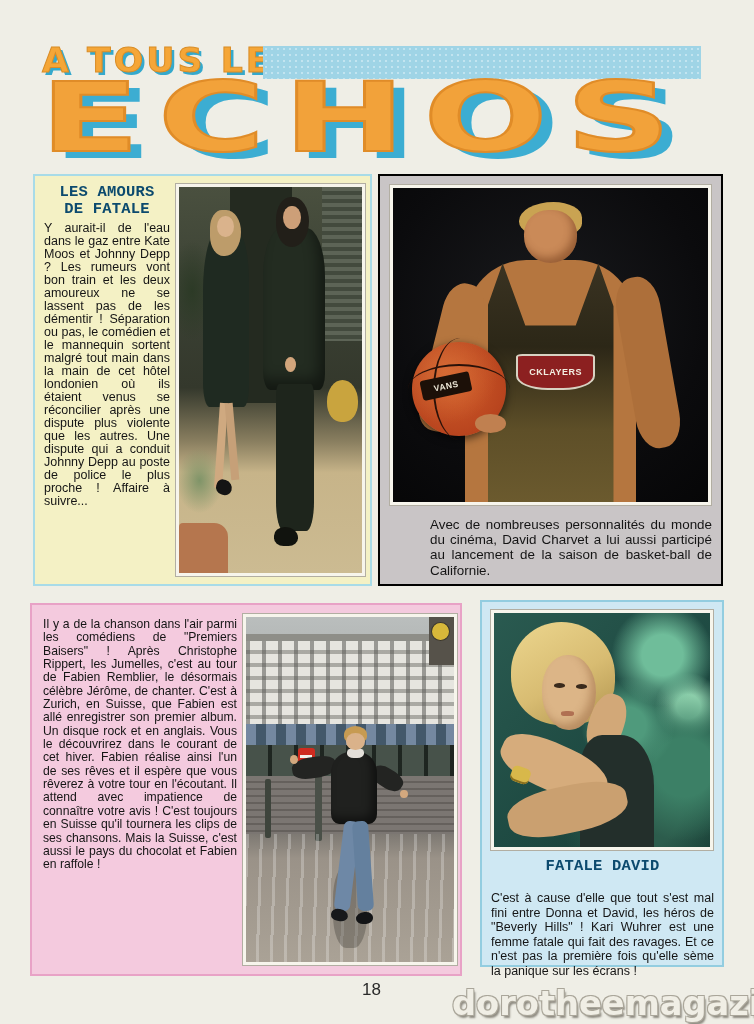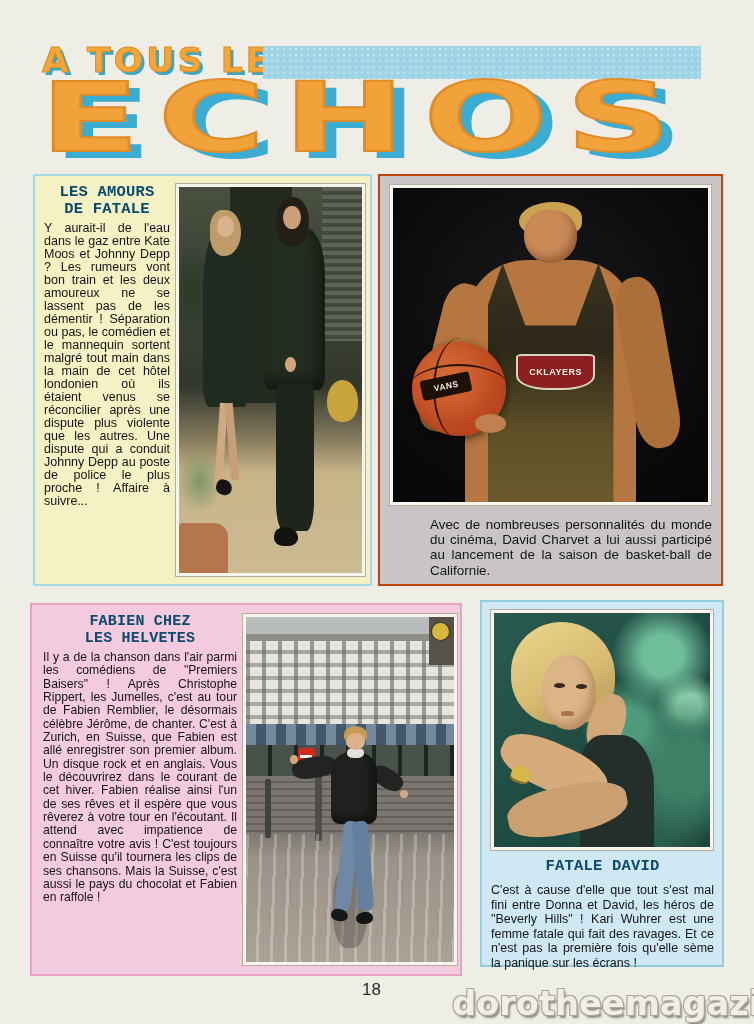--- a/index.html
+++ b/index.html
@@ -37,21 +37,21 @@
   }
 
   
   .story-box{box-sizing:border-box;}
   .box-johnny{
     left:33px;top:174px;width:339px;height:412px;
     background:#f4f1c5;border:2px solid #a8dbe8;
   }
   .box-david{
     left:378px;top:174px;width:345px;height:412px;
-    background:#c9c5c6;border:2px solid #c2410c;
+    background:#c9c5c6;border:2px solid #000000;
   }
   .box-fabien{
     left:30px;top:603px;width:432px;height:373px;
     background:#f4cade;border:2px solid #e8a2c6;
   }
   .box-kari{
     left:480px;top:600px;width:244px;height:367px;
     background:#cfe8f3;border:2px solid #93cde0;
   }
 
@@ -80,21 +80,21 @@
 
   
   .fabien-col{left:11px;top:9px;width:194px;}
   .fabien-col .red-title{font-size:15px;line-height:16.5px;}
   .fabien-col .body-text{font-size:12.2px;line-height:13.35px;margin-top:4px;}
   .photo-fabien{left:211px;top:9px;width:214px;height:351px;}
 
   
   .photo-kari{left:9px;top:8px;width:222px;height:240px;}
   .kari-caption{left:9px;top:256px;width:223px;}
-  .kari-caption .body-text{font-size:12.5px;line-height:14.6px;margin-top:8px;}
+  .kari-caption .body-text{font-size:12.5px;line-height:14.6px;margin-top:16px;}
 
   
   .page-number{left:362px;top:980px;font-size:17px;color:#2a2a2a;}
   .watermark{
     left:452px;top:984px;
     font-size:33px;font-weight:bold;letter-spacing:0px;
     color:#f0eee5;
     font-family:"DejaVu Sans", sans-serif;
     text-shadow:
       -1px -1px 0 #aaa69a, 1px -1px 0 #aaa69a,
@@ -249,24 +249,20 @@
       <div class="abs s2-hand"></div>
     </div>
   </div>
   <div class="abs david-caption">
     <div class="body-text">Avec de nombreuses personnalités du monde du cinéma, David Charvet a lui aussi participé au lancement de la saison de basket-ball de Californie.</div>
   </div>
 </div>
 
 <div class="abs story-box box-fabien">
   <div class="abs fabien-col">
-    <div class="red-title">
-      <span>FABIEN CHEZ</span><br>
-      <span>LES HELVETES</span>
-    </div>
     <div class="body-text">Il y a de la chanson dans l'air parmi les comédiens de "Premiers Baisers" ! Après Christophe Rippert, les Jumelles, c'est au tour de Fabien Remblier, le désormais célèbre Jérôme, de chanter. C'est à Zurich, en Suisse, que Fabien est allé enregistrer son premier album. Un disque rock et en anglais. Vous le découvrirez dans le courant de cet hiver. Fabien réalise ainsi l'un de ses rêves et il espère que vous rêverez à votre tour en l'écoutant. Il attend avec impatience de connaître votre avis ! C'est toujours en Suisse qu'il tournera les clips de ses chansons. Mais la Suisse, c'est aussi le pays du chocolat et Fabien en raffole !</div>
   </div>
   <div class="abs photo photo-fabien">
     <div class="scene">
       <div class="abs s3-bg"></div>
       <div class="abs s3-roof"></div>
       <div class="abs s3-buildings"></div>
       <div class="abs s3-clock-tower"></div>
       <div class="abs s3-clock"></div>
       <div class="abs s3-awning"></div>

